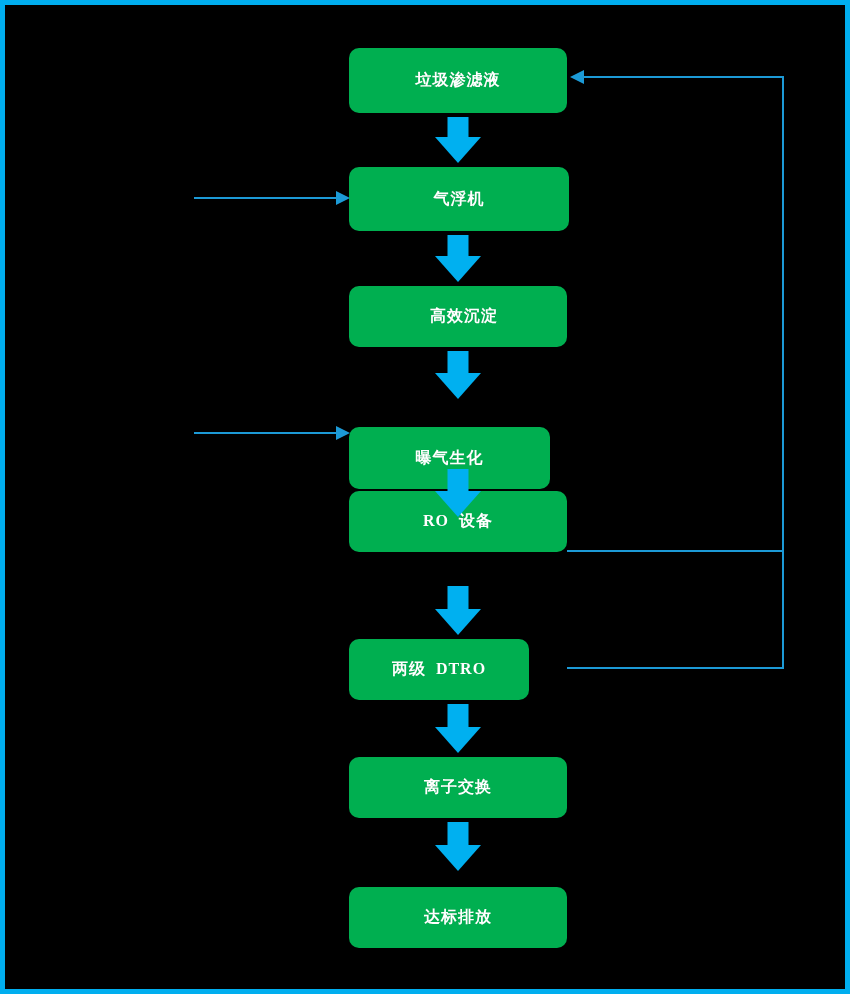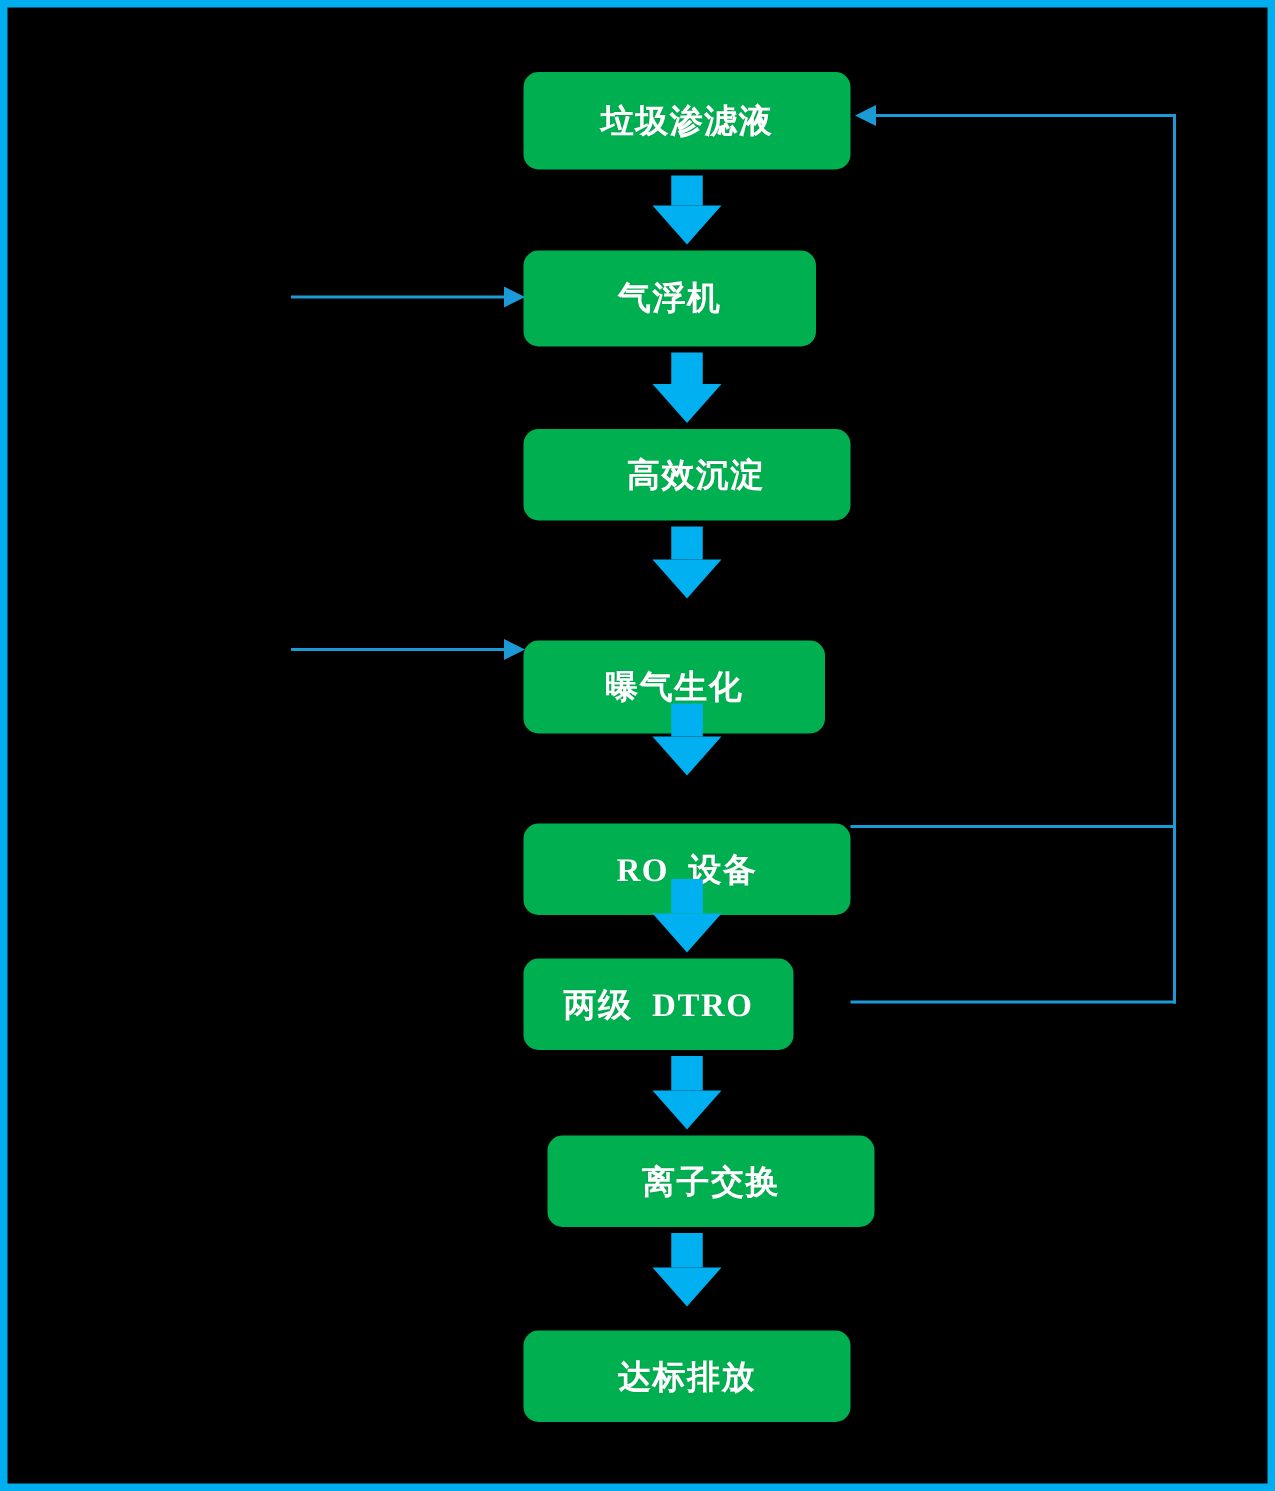--- a/index.html
+++ b/index.html
@@ -35,21 +35,21 @@
   
   .node {
     position: absolute;
     box-sizing: border-box;
     background: #00AF50;
     border-radius: 10px;
     display: flex;
     align-items: center;
     justify-content: center;
     color: #FFFFFF;
-    font-size: 22px;
+    font-size: 16px;
     font-weight: bold;
     letter-spacing: 1px;
     text-shadow: 0 0 1px rgba(0,0,0,0.15);
     white-space: pre;
   }
 
   
   .down-arrow {
     position: absolute;
     width: 46px;
@@ -106,41 +106,41 @@
 <body>
 
 <div id="canvas">
 
   <div id="frame"></div>
 
   <div class="node" style="left:349px; top:48px; width:218px; height:65px;">
     <span>垃圾渗滤液</span>
   </div>
 
-  <div class="node" style="left:349px; top:167px; width:195px; height:64px;">
+  <div class="node" style="left:349px; top:167px; width:220px; height:64px;">
     <span>气浮机</span>
   </div>
 
   <div class="node" style="left:349px; top:286px; width:218px; height:61px;padding-left:12px;">
     <span>高效沉淀</span>
   </div>
 
   <div class="node" style="left:349px; top:403px; width:201px; height:62px;margin-top:24px;">
     <span>曝气生化</span>
   </div>
 
-  <div class="node" style="left:349px; top:549px; width:218px; height:61px;">
+  <div class="node" style="left:349px; top:491px; width:218px; height:61px;">
     <span>RO  设备</span>
   </div>
 
   <div class="node" style="left:349px; top:639px; width:180px; height:61px;">
     <span>两级  DTRO</span>
   </div>
 
-  <div class="node" style="left:365px; top:757px; width:218px; height:61px;">
+  <div class="node" style="left:349px; top:757px; width:218px; height:61px;">
     <span>离子交换</span>
   </div>
 
   <div class="node" style="left:349px; top:875px; width:218px; height:61px;margin-top:12px;">
     <span>达标排放</span>
   </div>
 
   <div class="down-arrow" style="left:435px; top:117px; height:46px;">
     <div class="shaft" style="height:20px;"></div>
     <div class="head"></div>

